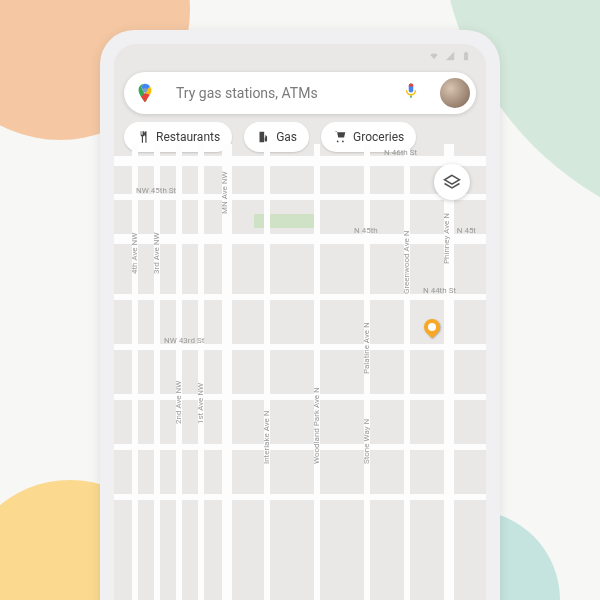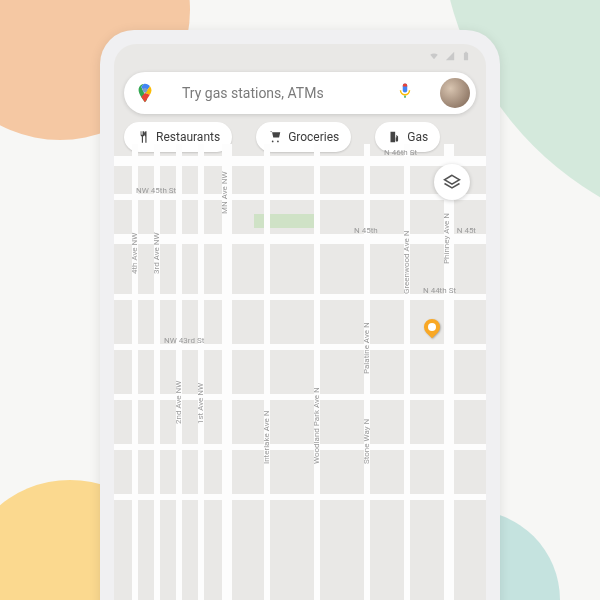--- a/index.html
+++ b/index.html
@@ -42,30 +42,30 @@
 
   
   .searchbar {
     margin: 4px 10px 8px 10px;
     height: 42px;
     background: #fff;
     border-radius: 22px;
     display: flex; align-items: center;
     padding: 0 6px 0 10px;
     box-shadow: 0 1px 4px rgba(0,0,0,0.15);
-    gap: 26px;
+    gap: 20px;
   }
   .maps-logo { width: 22px; height: 22px; }
   .search-text { flex: 1; color: #7a7a7a; font-size: 14px; }
   .mic svg { width: 18px; height: 18px; }
   .avatar { width: 30px; height: 30px; border-radius: 50%; background: radial-gradient(circle at 35% 35%, #d8c4b0, #7a6251); }
 
   
   .chips {
-    display: flex; gap: 24px;
+    display: flex; gap: 12px;
     padding: 0 10px 8px 10px;
     overflow: hidden;
   }
   .chip {
     flex: none;
     height: 30px;
     background: #fff;
     border-radius: 16px;
     padding: 0 12px;
     display: flex; align-items: center; gap: 6px;
@@ -158,29 +158,29 @@
 
     <div class="chips">
       <div class="chip">
         <svg viewBox="0 0 24 24">
             <path d="M8 2v7a2 2 0 0 0 2 2v11h2V11a2 2 0 0 0 2-2V2h-2v6h-1V2h-1v6H9V2zM17 2c-1.7 0-3 2-3 5 0 2 1 3.5 2 4v11h2V2z"></path>
           </svg>
         <span>Restaurants</span>
       </div>
       <div class="chip">
         <svg viewBox="0 0 24 24">
+            <path d="M6 3h8v18H6zM7 5h6v5H7zm9 3 3 3v7a2 2 0 0 1-4 0v-5h1z"></path>
+          </svg>
+        <span>Gas</span>
+      </div>
+      <div class="chip">
+        <svg viewBox="0 0 24 24">
             <path d="M7 4h14l-2 9H9zM7 4 6 2H3m5 16a1.5 1.5 0 1 0 0 3 1.5 1.5 0 0 0 0-3zm9 0a1.5 1.5 0 1 0 0 3 1.5 1.5 0 0 0 0-3z"></path>
           </svg>
         <span>Groceries</span>
-      </div>
-      <div class="chip">
-        <svg viewBox="0 0 24 24">
-            <path d="M6 3h8v18H6zM7 5h6v5H7zm9 3 3 3v7a2 2 0 0 1-4 0v-5h1z"></path>
-          </svg>
-        <span>Gas</span>
       </div>
     </div>
 
     <div class="map-area">
 
       <div class="park" style="top:70px; left:140px; width:60px; height:14px;"></div>
 
       <div class="road-h w" style="top:12px;"></div>
       <div class="road-h" style="top:50px;"></div>
       <div class="road-h w" style="top:90px;"></div>

